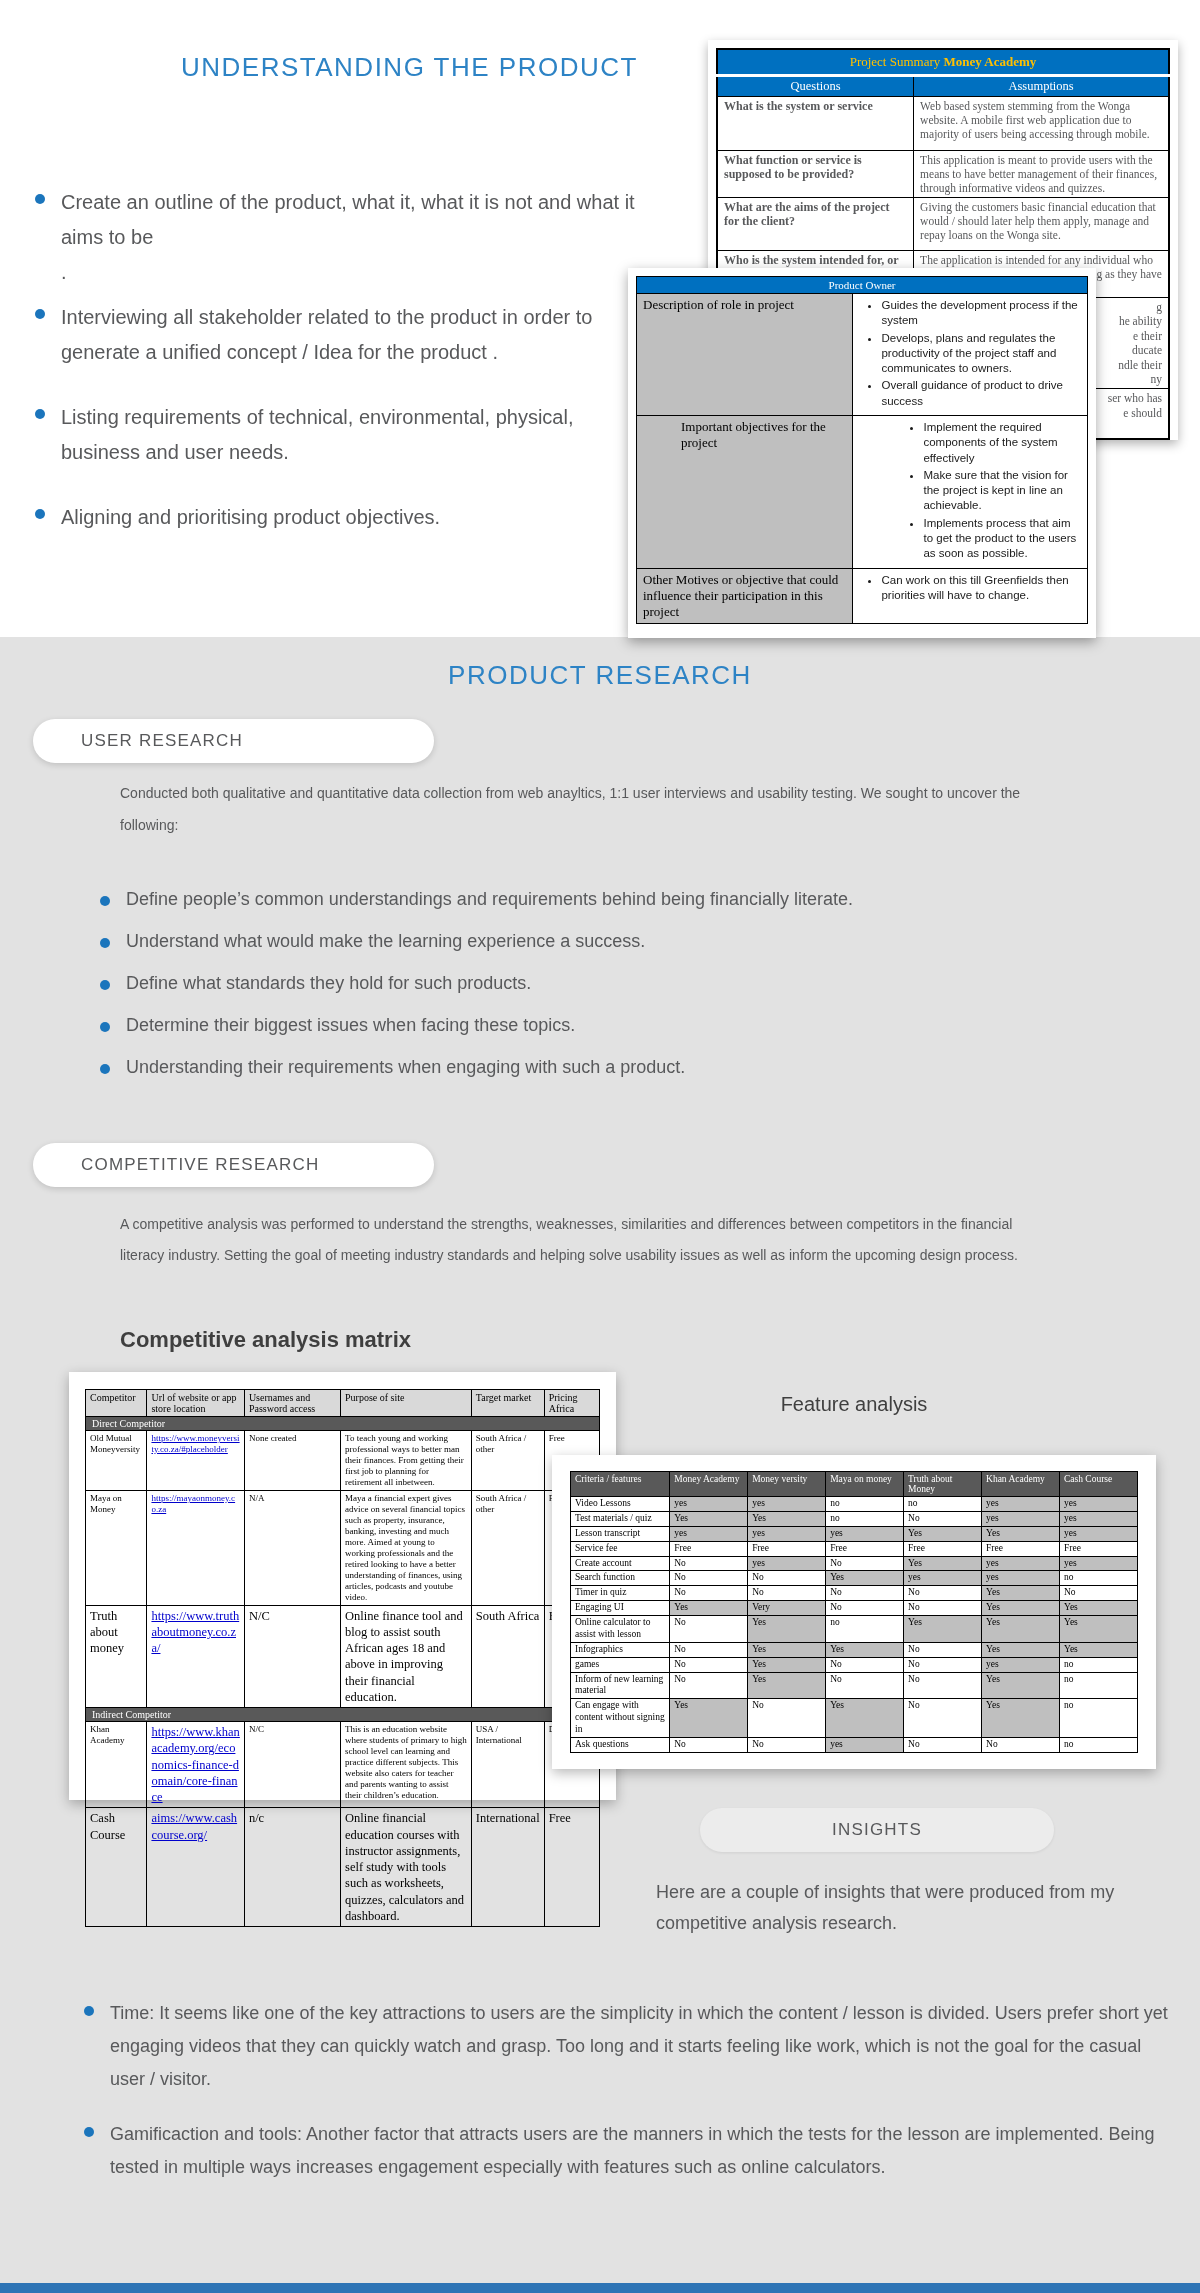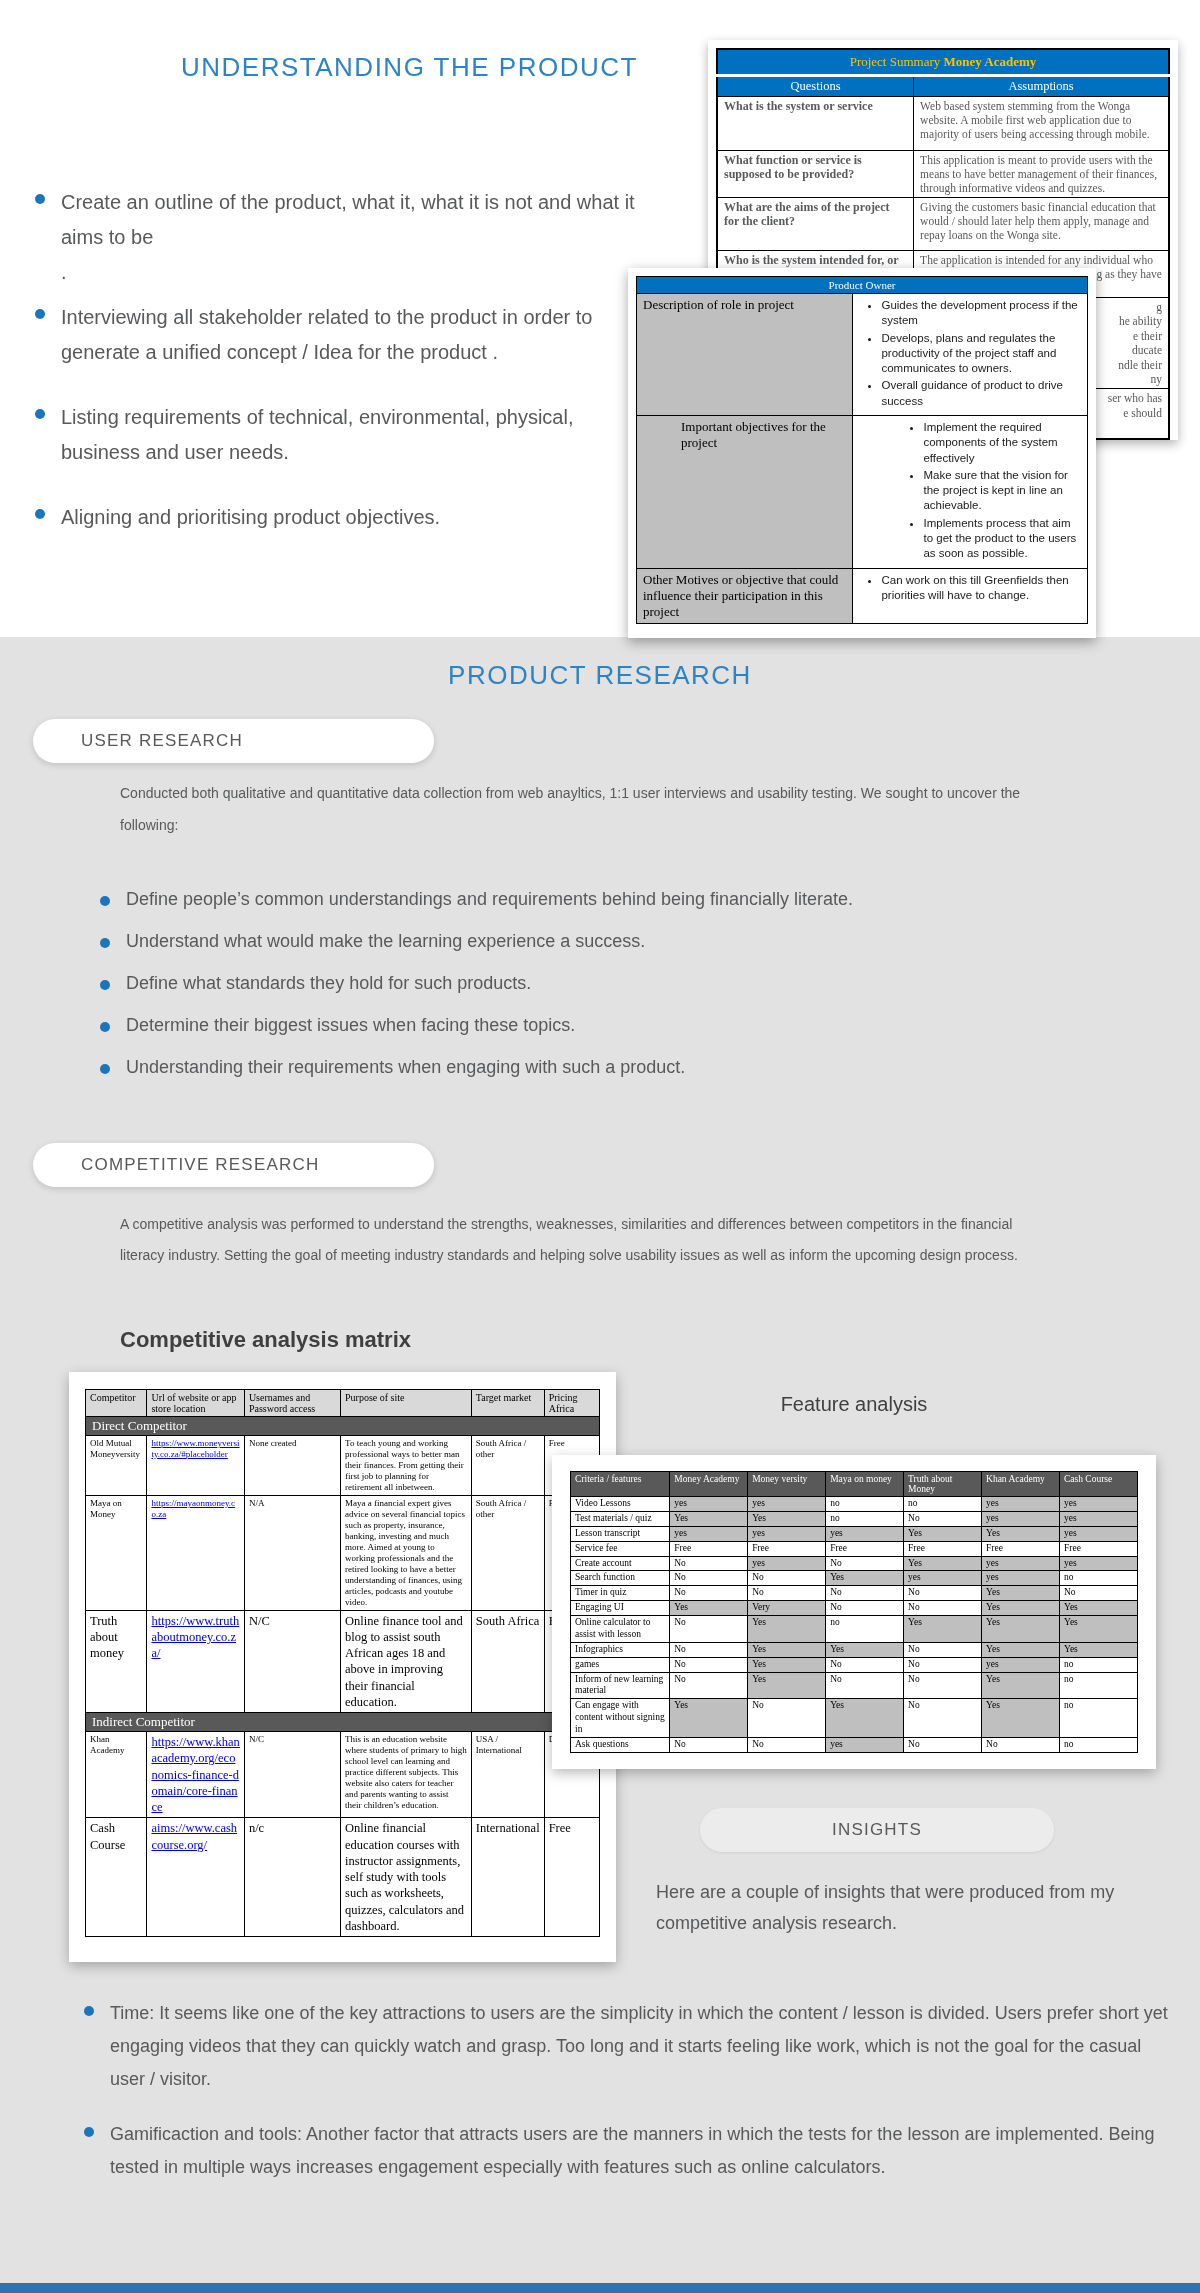--- a/index.html
+++ b/index.html
@@ -63,25 +63,25 @@
 
   .ur-bullets { position:absolute; left:100px; top:250px; width:1020px; font-size:18px; line-height:24px; }
   .ur-bullets li { margin-bottom:18px; }
   .ur-bullets li .dot { top:7px; width:9px; height:9px; }
 
   .closing { position:absolute; left:84px; top:1360px; width:1085px; font-size:18px; line-height:33px; }
   .closing li { margin-bottom:22px; }
   .closing li .dot { top:11px; width:9px; height:9px; }
 
   
-  .cm-card { position:absolute; left:69px; top:735px; width:547px; height:590px; background:#fff; padding:17px 16px; box-shadow:0 4px 12px rgba(0,0,0,.28); z-index:1; }
+  .cm-card { position:absolute; left:69px; top:735px; width:547px; height:428px; background:#fff; padding:17px 16px; box-shadow:0 4px 12px rgba(0,0,0,.28); z-index:1; }
   table.cm { width:100%; border-collapse:collapse; border:1.5px solid #000; font-family:"Liberation Serif","DejaVu Serif",serif; color:#000; }
   .cm th { background:#d9d9d9; font-weight:400; font-size:10px; text-align:left; padding:2px 4px; border:1px solid #000; vertical-align:top; }
   .cm td { border:1px solid #000; vertical-align:top; padding:2px 4px; }
-  .cm .sec td { background:#595959; color:#fff; font-size:13px; padding:1px 6px; border:1px solid #000; }
+  .cm .sec td { background:#595959; color:#fff; font-size:10px; padding:1px 6px; border:1px solid #000; }
   .cm .sm { font-size:9px; line-height:1.22; }
   .cm .lg { font-size:12.5px; line-height:1.3; }
   .cm a { color:#0000cc; text-decoration:underline; word-break:break-all; }
   .cm col.c1{width:12%} .cm col.c2{width:20%} .cm col.c3{width:19.5%} .cm col.c4{width:26.5%} .cm col.c5{width:11%} .cm col.c6{width:11%}
 
   
   .fa-title { position:absolute; left:552px; top:756px; width:604px; text-align:center; font-size:20px; color:#3f3f3f; font-weight:400; }
   .fa-card { position:absolute; left:552px; top:818px; width:604px; background:#fff; padding:16px 18px; box-shadow:0 4px 12px rgba(0,0,0,.28); z-index:2; }
   table.fa { width:100%; border-collapse:collapse; border:1.5px solid #000; font-family:"Liberation Serif","DejaVu Serif",serif; color:#000; }
   .fa th { background:#595959; color:#fff; font-weight:400; font-size:9.5px; text-align:left; padding:2px 4px; border:1px solid #000; vertical-align:top; }

